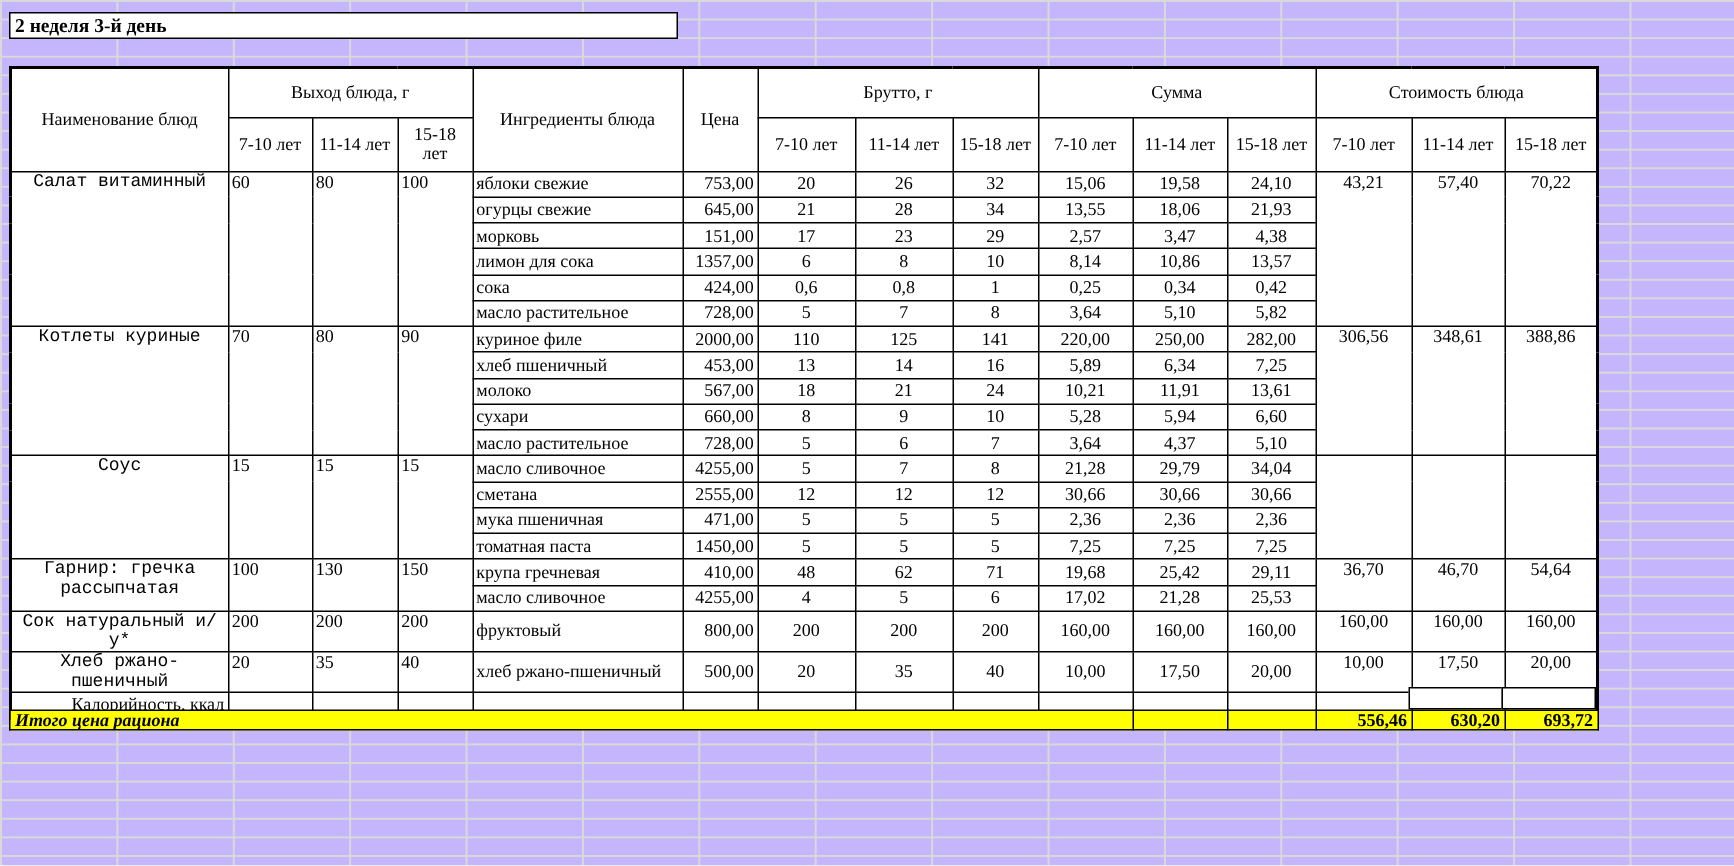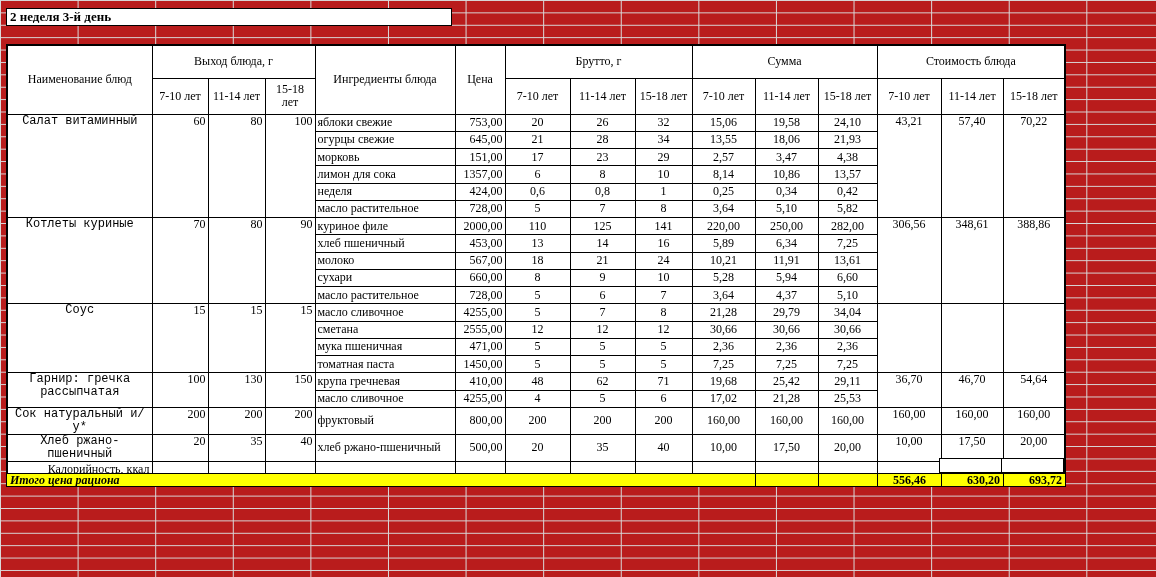--- a/index.html
+++ b/index.html
@@ -1,19 +1,19 @@
 <!DOCTYPE html>
 <html><head>
 <meta charset="utf-8">
 <style>
   * { margin:0; padding:0; box-sizing:border-box; }
   html,body { background:#fff; }
   .sheet {
     position:relative; width:1156px; height:577px; overflow:hidden;
-    background:#b91c1c; font-family:"Liberation Serif", serif; color:#000;
+    background:#c4b5fd; font-family:"Liberation Serif", serif; color:#000;
   }
   .grid-bg {
     position:absolute; inset:0;
     background-image:
       linear-gradient(to right, #d9d9d9 1px, transparent 1px),
       linear-gradient(to bottom, #d9d9d9 1px, transparent 1px);
     background-size:77.6px 12.4px;
   }
   .title-box {
     position:absolute; left:6px; top:8px; width:446px; height:18px;
@@ -23,21 +23,21 @@
   table.menu {
     position:absolute; left:6px; top:44px;
     border-collapse:collapse; table-layout:fixed; width:1059px;
     background:#fff; font-size:12px;
   }
   table.menu td, table.menu th { border:1px solid #000; padding:0 2px; line-height:13px; font-weight:normal; }
   table.menu { border:2px solid #000; }
   table.menu thead th { font-weight:normal; text-align:center; vertical-align:middle; }
   tr.hdr1 { height:33px; } tr.hdr2 { height:36px;margin-left:13px; } tr.body-row { height:17.25px; }
   td.c-name   { text-align:center;  vertical-align:top; padding-top:2px;font-family:Liberation Mono, monospace; }
-  td.c-out    { text-align:right; vertical-align:top; padding-top:2px; }
+  td.c-out    { text-align:left; vertical-align:top; padding-top:2px; }
   td.c-ing    { text-align:left;  vertical-align:middle; }
   td.c-price  { text-align:right; vertical-align:middle; padding-right:4px; }
   td.c-num    { text-align:center; vertical-align:middle; }
   td.c-cost   { text-align:center; vertical-align:top; padding-top:2px; }
   td.c-cal    { font-weight:bold; text-align:right; vertical-align:middle; }
   .spacer-cell { position:absolute; top:458px; height:15px; background:#fff; border:1px solid #000; }
   table.totals {
     position:absolute; left:6px; top:473px; border-collapse:collapse; table-layout:fixed;
     width:1059px; font-size:12px;
   }
@@ -138,21 +138,21 @@
           <td class="c-ing">лимон для сока</td>
           <td class="c-price">1357,00</td>
           <td class="c-num">6</td>
           <td class="c-num">8</td>
           <td class="c-num">10</td>
           <td class="c-num">8,14</td>
           <td class="c-num">10,86</td>
           <td class="c-num">13,57</td>
         </tr>
         <tr class="body-row">
-          <td class="c-ing">неделя</td>
+          <td class="c-ing">сока</td>
           <td class="c-price">424,00</td>
           <td class="c-num">0,6</td>
           <td class="c-num">0,8</td>
           <td class="c-num">1</td>
           <td class="c-num">0,25</td>
           <td class="c-num">0,34</td>
           <td class="c-num">0,42</td>
         </tr>
         <tr class="body-row">
           <td class="c-ing">масло растительное</td>
@@ -359,19 +359,19 @@
         <col style="width:59px">
       <col style="width:64px">
         <col style="width:62px">
         <col style="width:62px">
     </colgroup>
     <tbody id="totals-body">
         <tr>
           <td class="t-label" style="background: rgb(255, 255, 0); margin-left: 16px;">Итого цена рациона</td>
           <td class="t-val" style="background: rgb(255, 255, 0);"></td>
           <td class="t-val" style="background: rgb(255, 255, 0);"></td>
-          <td class="t-val" style="background: rgb(255, 255, 0); text-align: center;">556,46</td>
+          <td class="t-val" style="background: rgb(255, 255, 0);">556,46</td>
           <td class="t-val" style="background: rgb(255, 255, 0);">630,20</td>
           <td class="t-val" style="background: rgb(255, 255, 0);">693,72</td>
         </tr>
       </tbody>
   </table>
 </div>
 
 </body></html>

